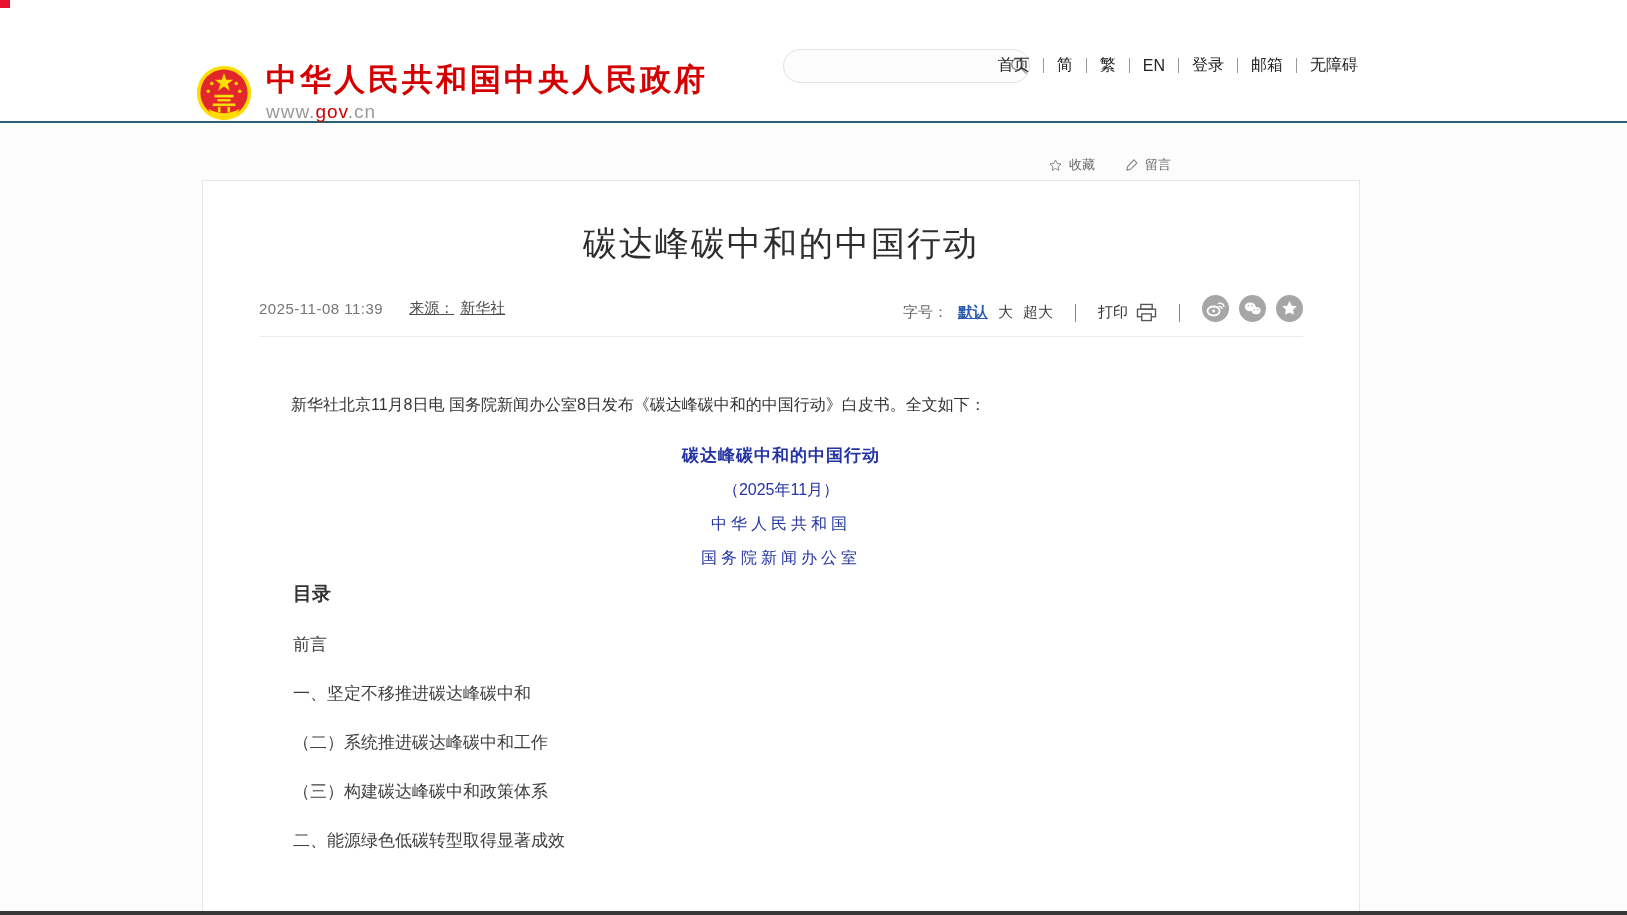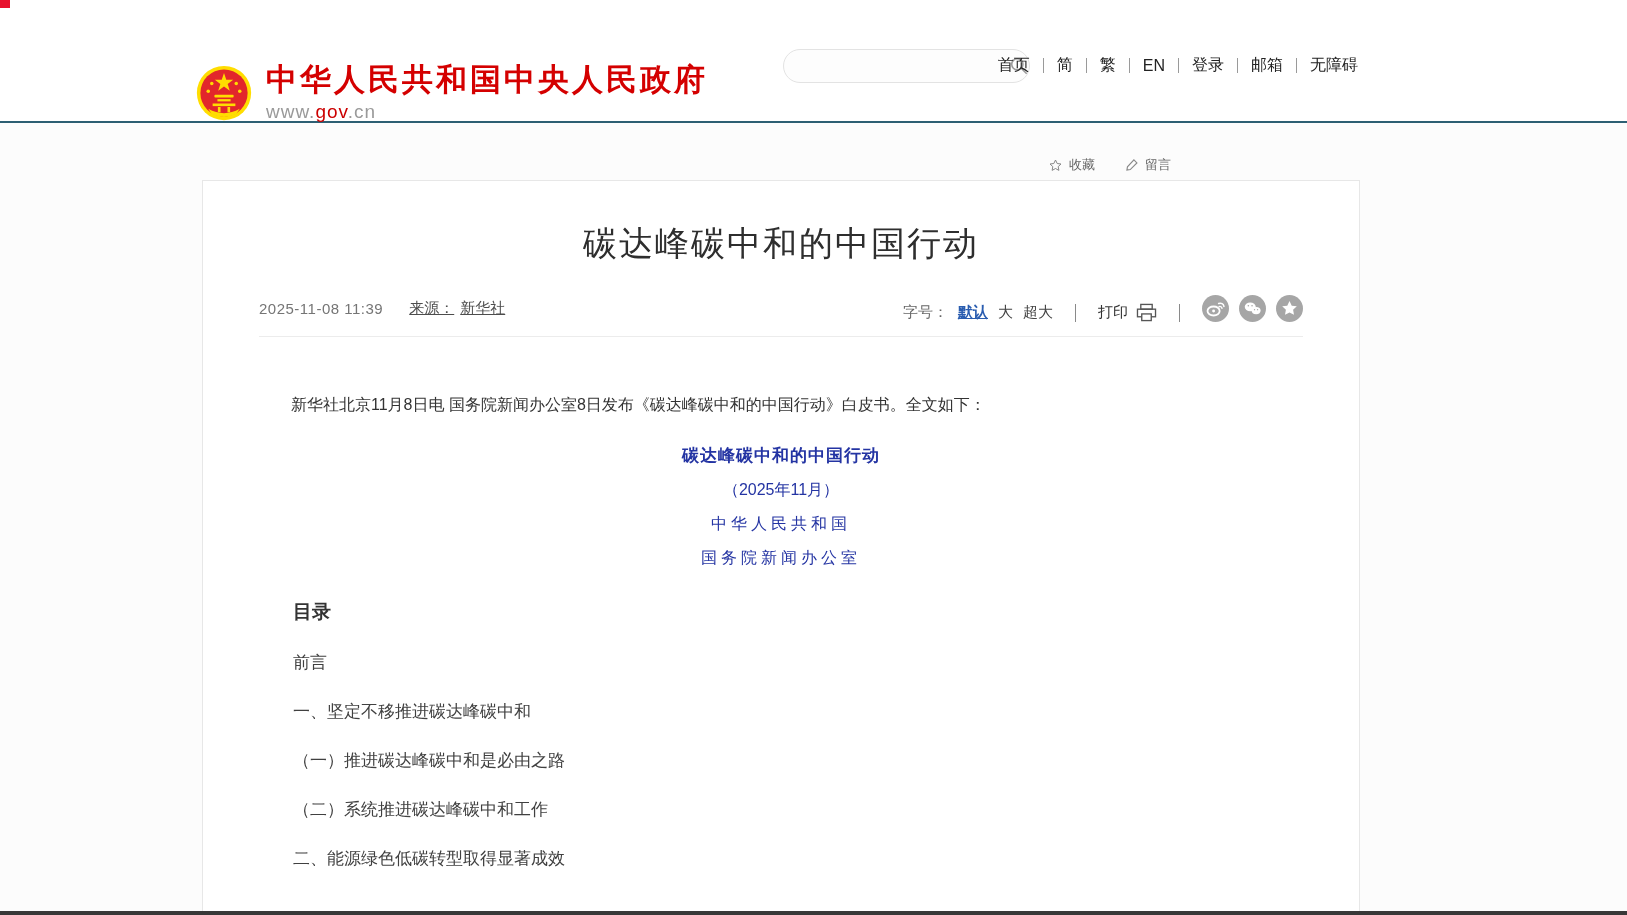--- a/index.html
+++ b/index.html
@@ -48,21 +48,21 @@
   .print-btn { display:flex; align-items:center; gap:8px; color:#333; cursor:pointer; }
   .share-group { display:flex; align-items:center; gap:10px; }
   .share { width:27px; height:27px; cursor:pointer; display:flex; }
   .share svg { width:27px; height:27px; }
 
   article { color:#333; }
   p.lead { margin-top:56px; font-size:16px; line-height:1.5; text-indent:2em; color:#333; }
   .doc-title { margin-top:27px; text-align:center; font-size:17px; font-weight:bold; color:#2434a3; letter-spacing:1px; }
   .doc-line { margin-top:13px; text-align:center; font-size:16px; color:#2434a3; }
   .doc-line.kai { font-family:Liberation Serif, serif; letter-spacing:4px; }
-  h2.toc-heading { margin-top:30px; padding-left:34px; font-size:19px; font-weight:bold; color:#333; }
+  h2.toc-heading { margin-top:12px; padding-left:34px; font-size:19px; font-weight:bold; color:#333; }
   p.toc-item { margin-top:26px; padding-left:34px; font-size:17px; color:#404040; }
 
   .bottom-line { position:absolute; left:0; bottom:0; width:1627px; height:4px; background:#383838; }
 </style>
 </head>
 <body>
 
 <div id="screen">
   <div class="corner-dot"></div>
 
@@ -190,21 +190,21 @@
 
     <article>
       <p class="lead">新华社北京11月8日电 国务院新闻办公室8日发布《碳达峰碳中和的中国行动》白皮书。全文如下：</p>
       <p class="doc-title">碳达峰碳中和的中国行动</p>
       <p class="doc-line">（2025年11月）</p>
       <p class="doc-line kai">中华人民共和国</p>
       <p class="doc-line kai">国务院新闻办公室</p>
       <h2 class="toc-heading">目录</h2>
       <p class="toc-item">前言</p>
       <p class="toc-item">一、坚定不移推进碳达峰碳中和</p>
-      <p class="toc-item">（一）推进碳达峰碳中和是必由之路</p>
       <p class="toc-item">（二）系统推进碳达峰碳中和工作</p>
+      <p class="toc-item">（三）构建碳达峰碳中和政策体系</p>
       <p class="toc-item">二、能源绿色低碳转型取得显著成效</p>
 
     </article>
   </main>
 
   <div class="bottom-line"></div>
 </div>
 
 </body></html>

